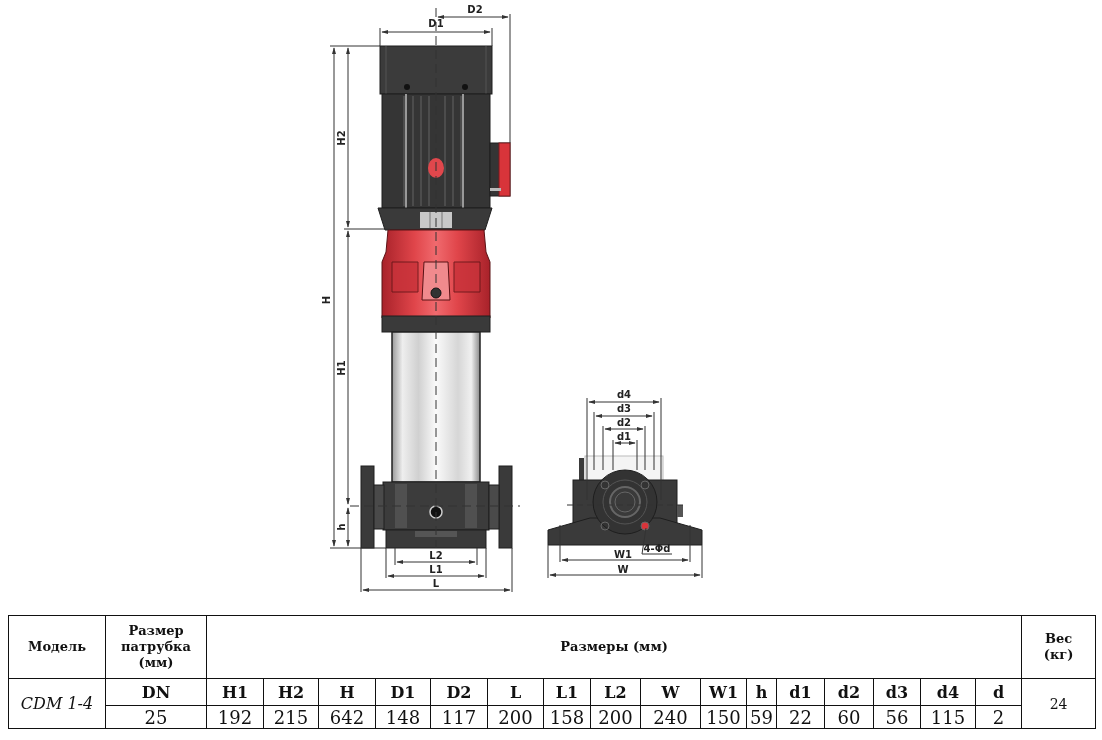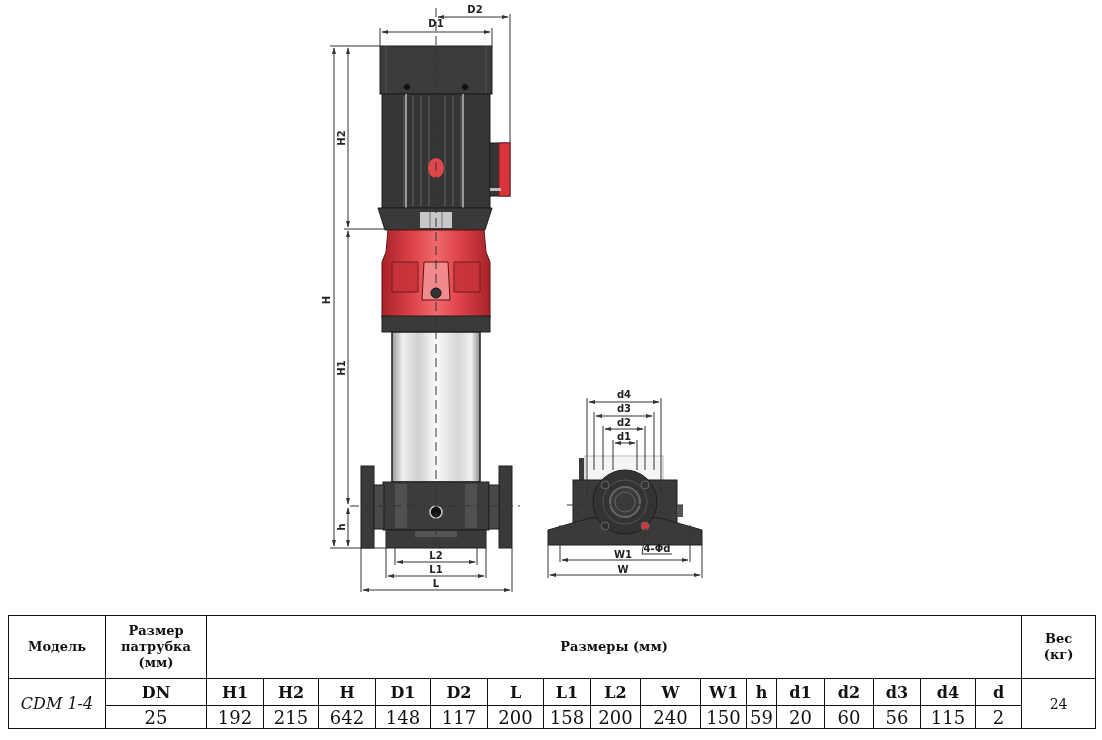--- a/index.html
+++ b/index.html
@@ -260,20 +260,20 @@
     <td class="val">215</td>
     <td class="val">642</td>
     <td class="val">148</td>
     <td class="val">117</td>
     <td class="val">200</td>
     <td class="val">158</td>
     <td class="val">200</td>
     <td class="val">240</td>
     <td class="val">150</td>
     <td class="val">59</td>
-    <td class="val">20</td>
+    <td class="val">22</td>
     <td class="val">60</td>
     <td class="val">56</td>
     <td class="val">115</td>
     <td class="val">2</td>
   </tr>
 </tbody>
   </table>
 
 </body></html>

